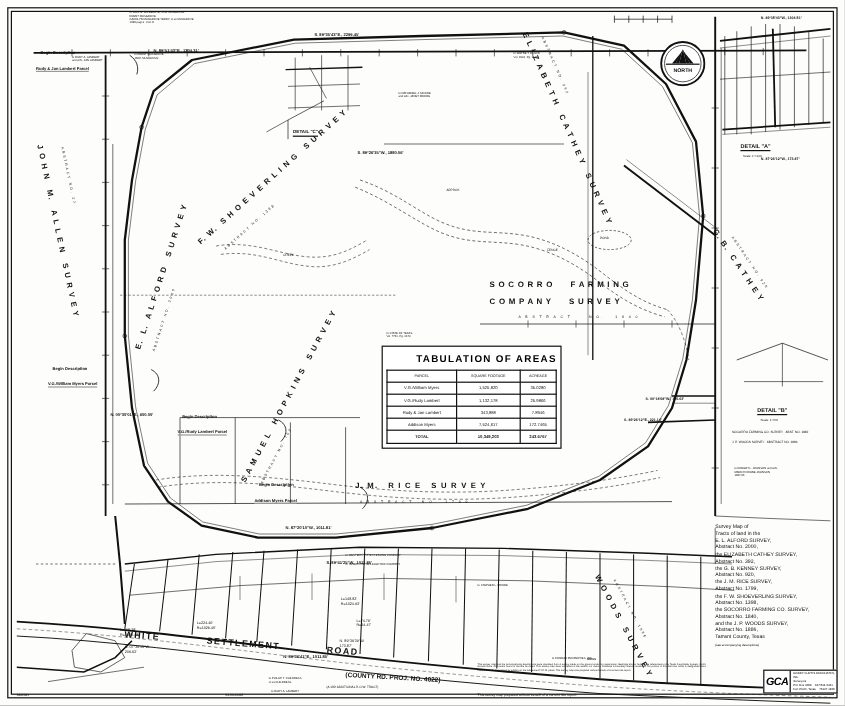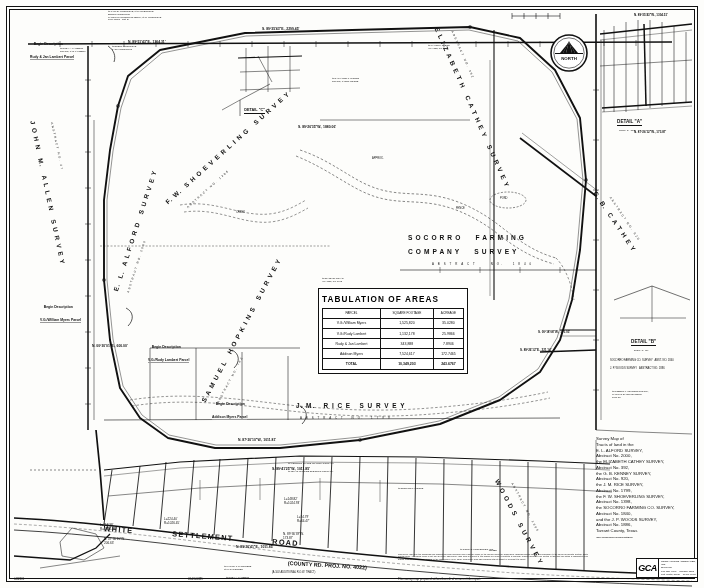--- a/index.html
+++ b/index.html
@@ -25,21 +25,21 @@
   
   .begindesc{position:absolute;font-size:3.4px;line-height:1.25;color:#111;white-space:pre;font-weight:bold;}
   .begindesc .ul{display:block;border-bottom:1.6px solid #9a9a9a;padding-bottom:0px;}
 
   
   #tab-areas{
     position:absolute;left:318px;top:288px;width:150px;
     background:#fff;border:1.1px solid #111;padding:3px;
   }
   #tab-areas .title{
-    text-align:left;font-size:8.2px;letter-spacing:1.1px;font-weight:bold;
+    text-align:right;font-size:8.2px;letter-spacing:1.1px;font-weight:bold;
     padding:3px 0 4px;
   }
   #tab-areas table{border-collapse:collapse;width:100%;}
   #tab-areas th,#tab-areas td{
     border:0.7px solid #111;font-size:3.5px;text-align:center;
     padding:2.6px 1px;font-weight:normal;color:#111;
   }
   #tab-areas th{font-size:3.1px;font-weight:normal;line-height:1.15;}
   #tab-areas tr.total td{font-weight:bold;}
 

